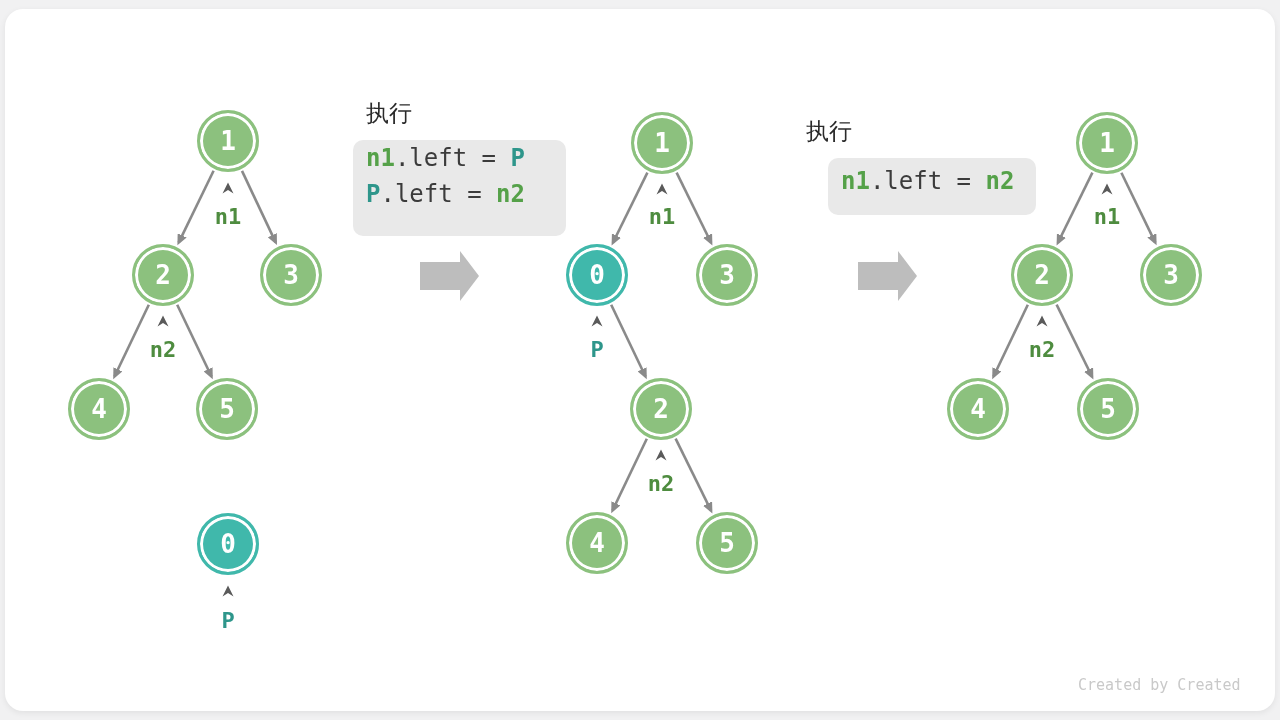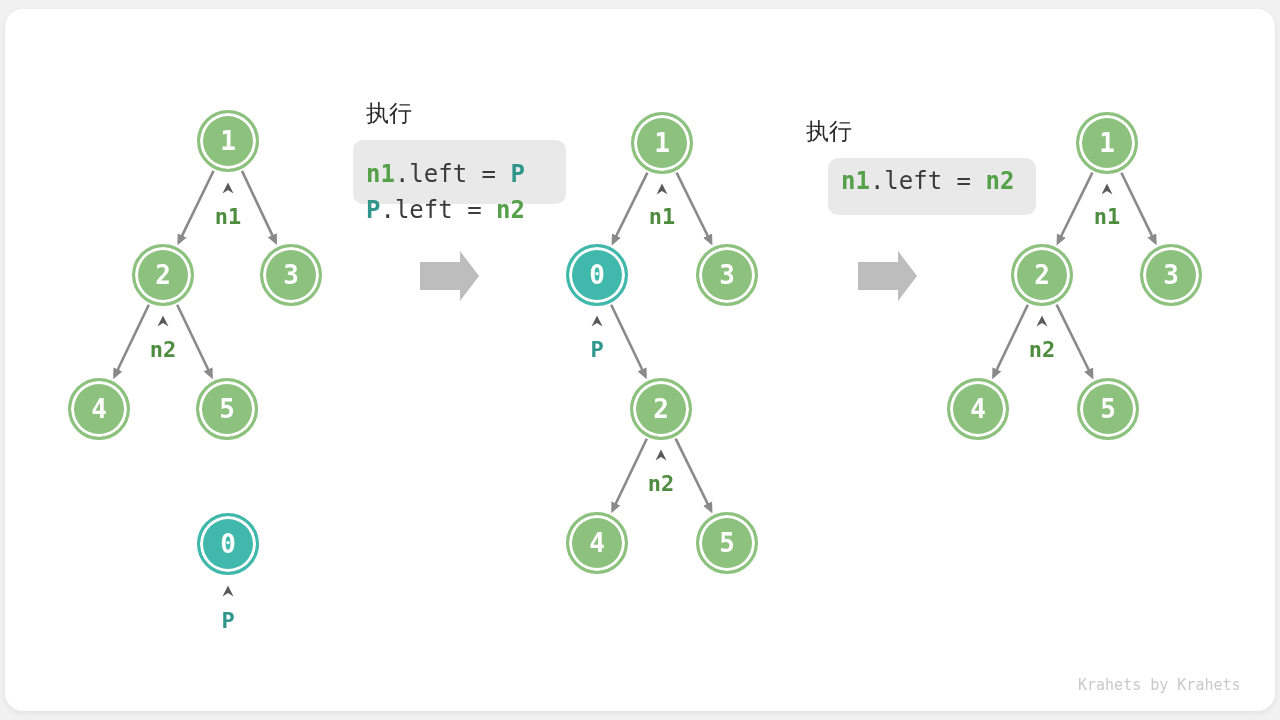--- a/index.html
+++ b/index.html
@@ -97,21 +97,21 @@
   <div class="node green" style="left:132px;top:244px">2</div>
   <div class="node green" style="left:260px;top:244px">3</div>
   <div class="node green" style="left:68px;top:378px">4</div>
   <div class="node green" style="left:196px;top:378px">5</div>
   <div class="node teal" style="left:197px;top:513px">0</div>
   <div class="ptr green" style="left:228px;top:205px">n1</div>
   <div class="ptr green" style="left:163px;top:338px">n2</div>
   <div class="ptr teal" style="left:228px;top:609px">P</div>
 
   <div class="exec-title" style="left:366px;top:99px">执行</div>
-  <div class="codebox" style="left:353px;top:140px;width:213px;height:64px;padding-top:16px">
+  <div class="codebox" style="left:353px;top:140px;width:213px;height:96px;padding-top:0">
     <div class="codeline"><span class="tok-green">n1</span><span>.left = </span><span class="tok-teal">P</span></div>
     <div class="codeline"><span class="tok-teal">P</span><span>.left = </span><span class="tok-green">n2</span></div>
   </div>
 
   <div class="node green" style="left:631px;top:112px">1</div>
   <div class="node teal" style="left:566px;top:244px">0</div>
   <div class="node green" style="left:696px;top:244px">3</div>
   <div class="node green" style="left:630px;top:378px">2</div>
   <div class="node green" style="left:566px;top:512px">4</div>
   <div class="node green" style="left:696px;top:512px">5</div>
@@ -125,14 +125,14 @@
   </div>
 
   <div class="node green" style="left:1076px;top:112px">1</div>
   <div class="node green" style="left:1011px;top:244px">2</div>
   <div class="node green" style="left:1140px;top:244px">3</div>
   <div class="node green" style="left:947px;top:378px">4</div>
   <div class="node green" style="left:1077px;top:378px">5</div>
   <div class="ptr green" style="left:1107px;top:205px">n1</div>
   <div class="ptr green" style="left:1042px;top:338px">n2</div>
 
-  <div class="watermark">Krahets by Krahets</div>
+  <div class="watermark">Created by Created</div>
 </div>
 
 </body></html>

